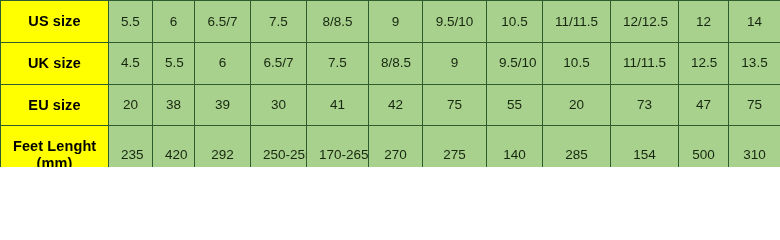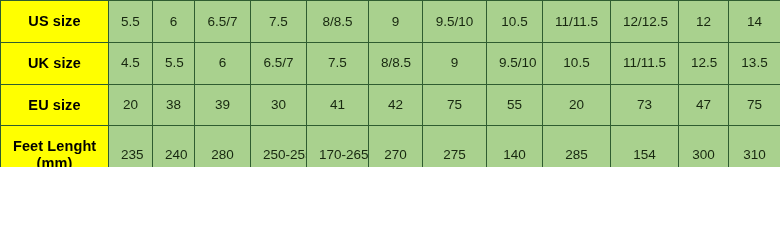--- a/index.html
+++ b/index.html
@@ -127,27 +127,27 @@
       <td>47</td>
       <td>75</td>
     </tr>
 
     <tr>
       <td class="row-label">
         <span class="label-line">Feet Lenght</span>
         <span class="label-line">(mm)</span>
       </td>
       <td>235</td>
-      <td>240</td>
-      <td>280</td>
+      <td>420</td>
+      <td>292</td>
       <td>250-255</td>
       <td>170-265</td>
       <td>270</td>
       <td>275</td>
       <td>140</td>
       <td>285</td>
       <td>154</td>
-      <td>300</td>
+      <td>500</td>
       <td>310</td>
     </tr>
 
   </tbody>
 </table>
 
 </body></html>

